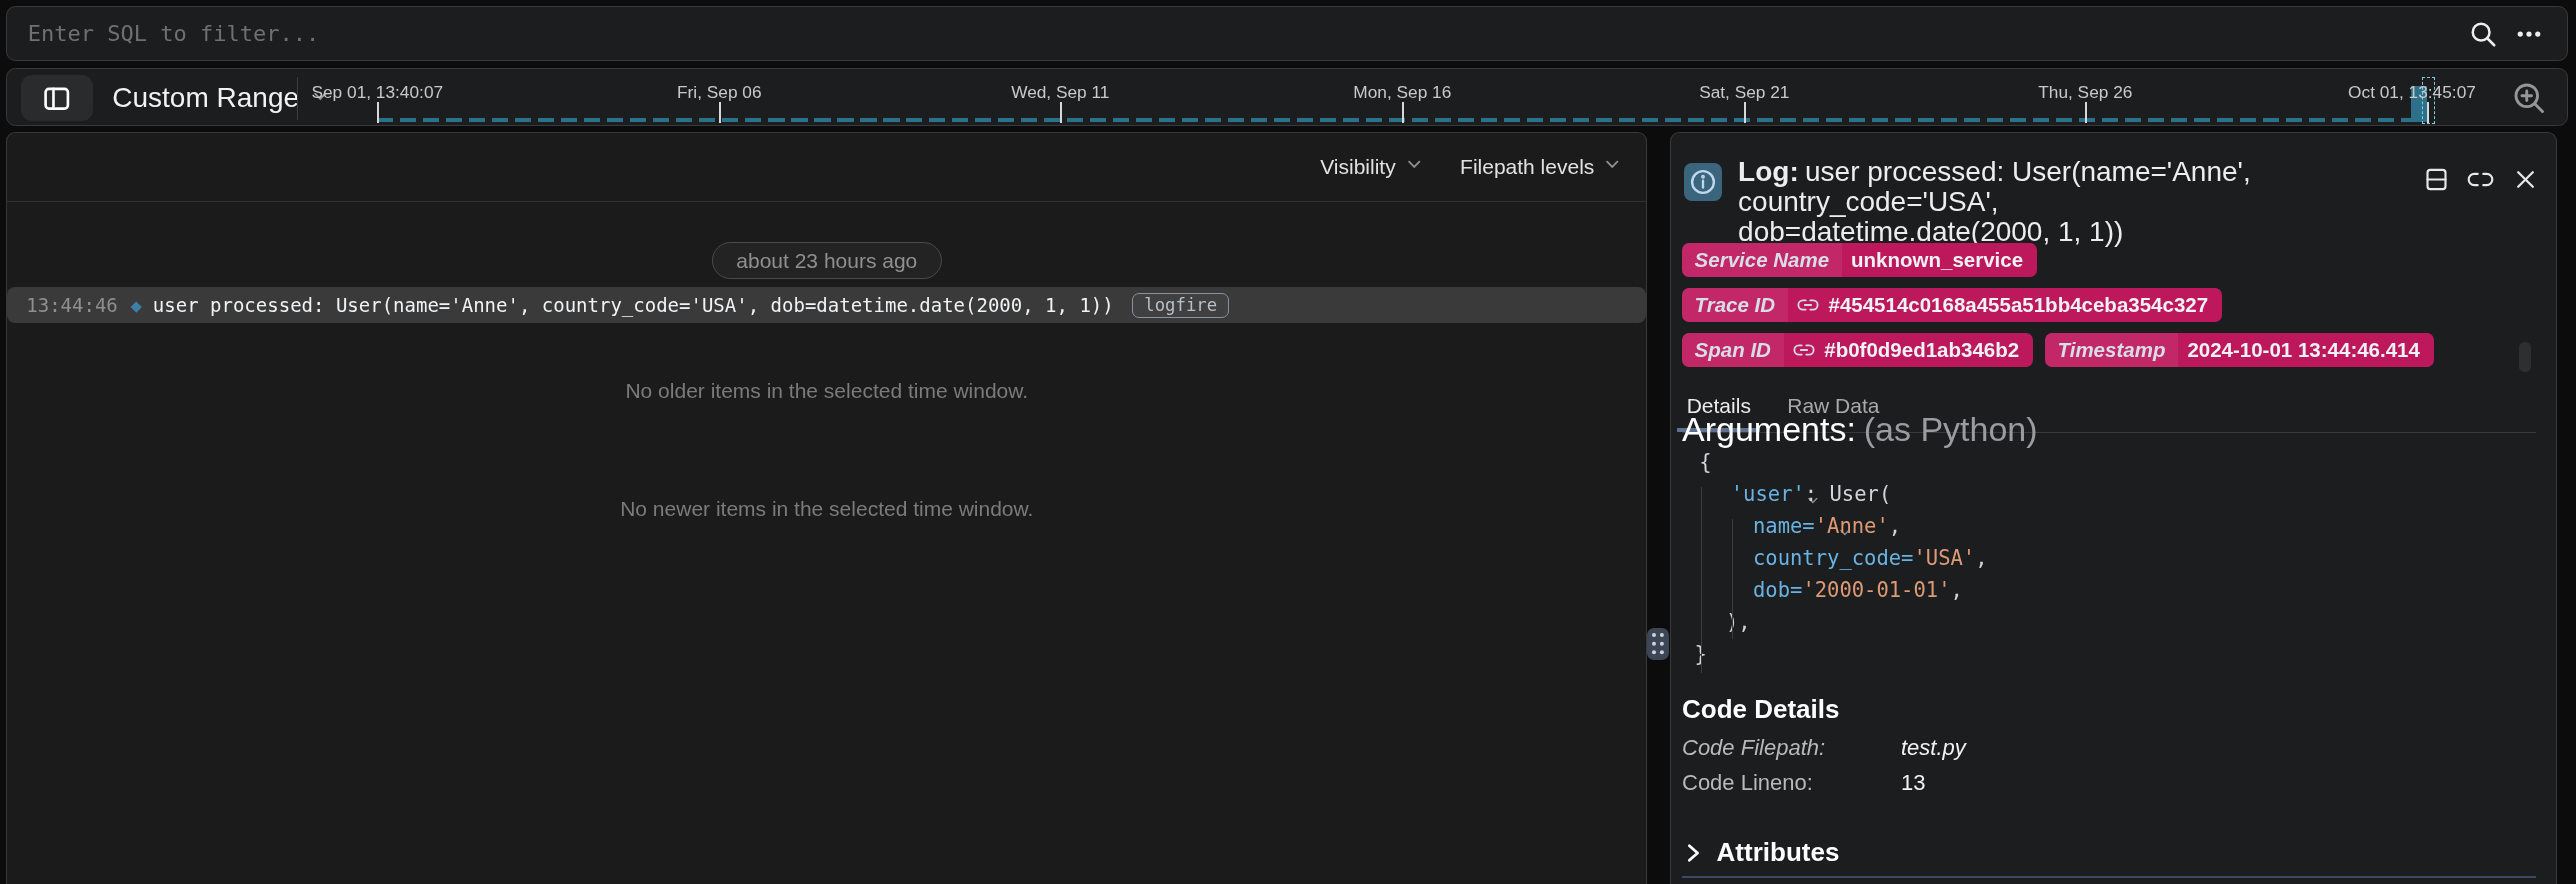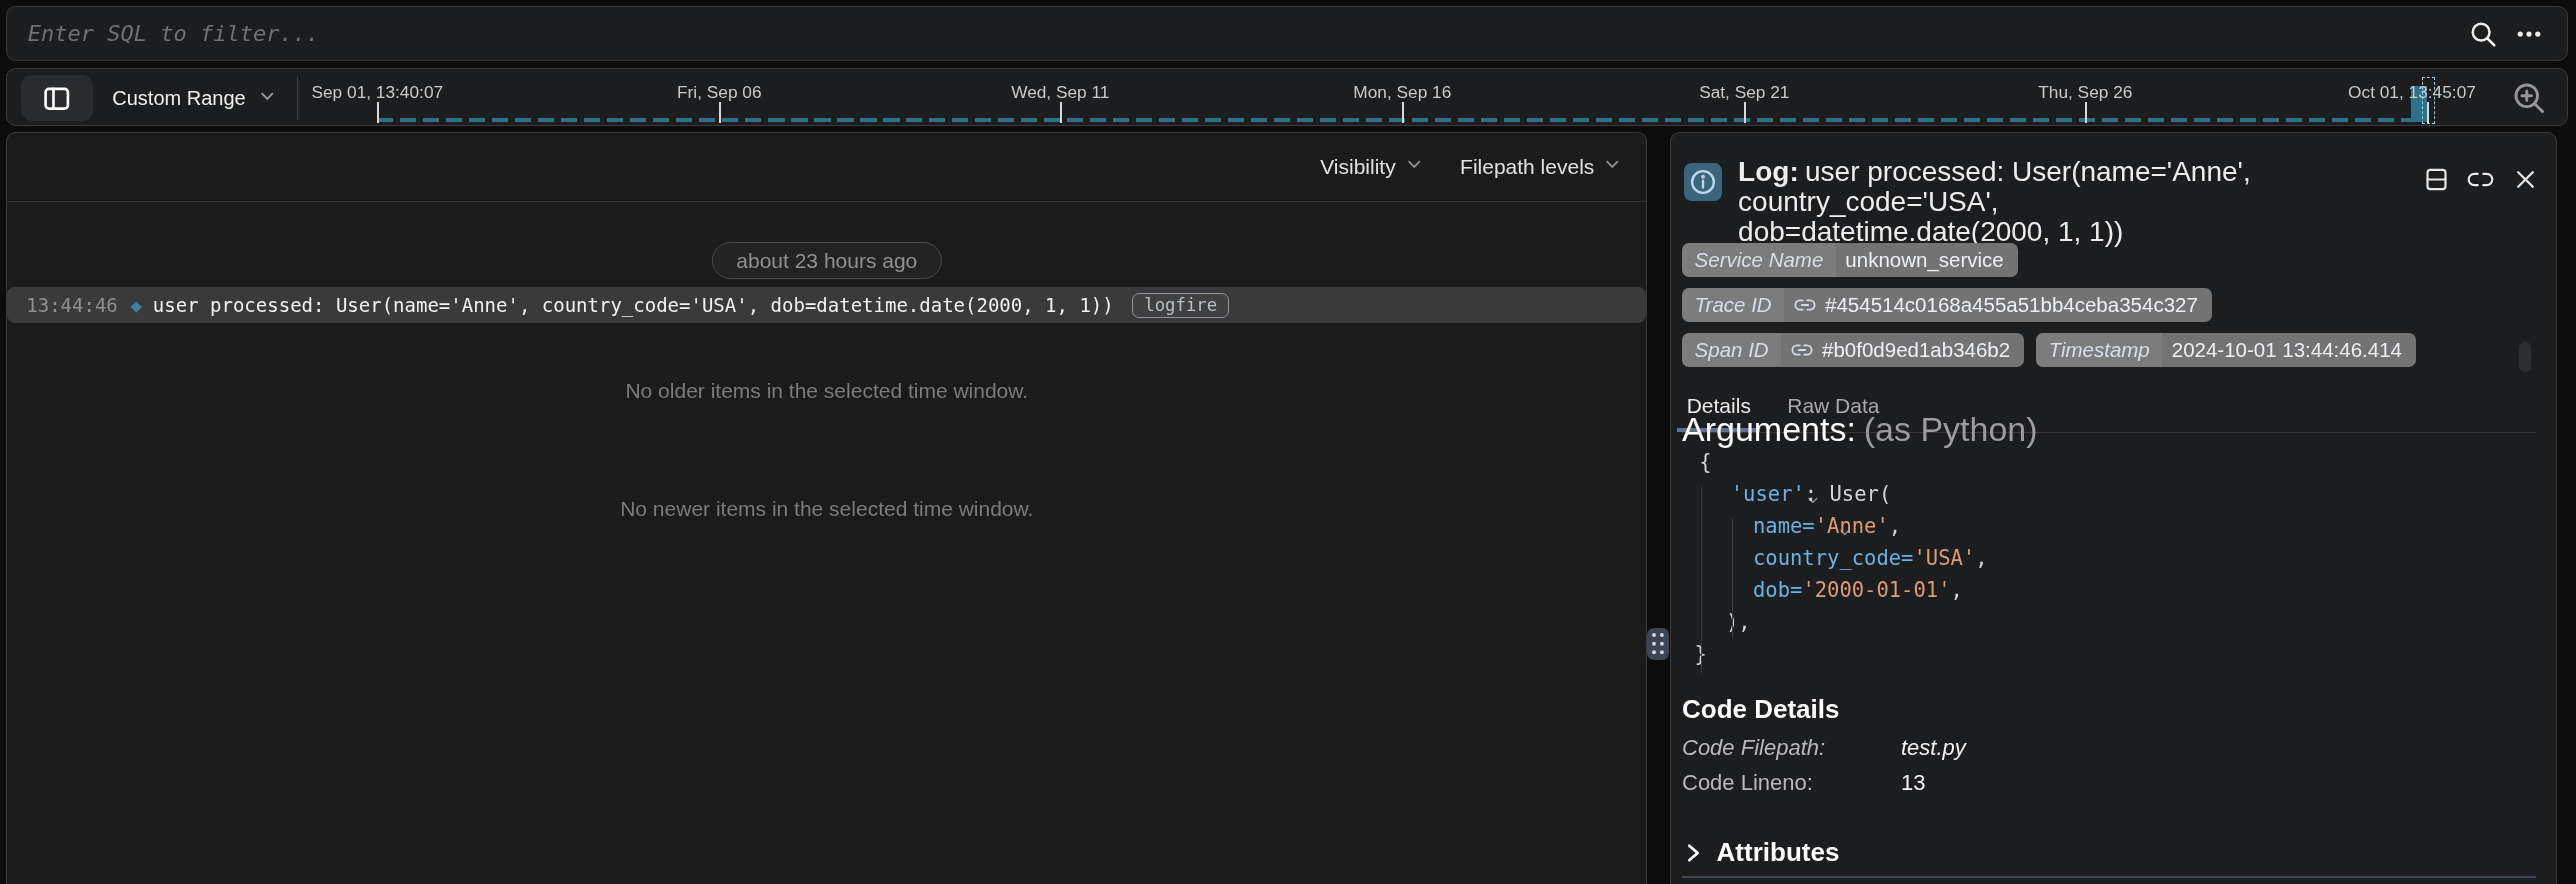--- a/index.html
+++ b/index.html
@@ -3,34 +3,34 @@
 <meta charset="utf-8">
 <style>
   html,body{margin:0;padding:0;background:#0c0c0d;}
   #app{position:relative;width:2576px;height:885px;background:#0c0c0d;
        font-family:"Liberation Sans",sans-serif;color:#e6e6e6;overflow:hidden;}
   .mono{font-family:"DejaVu Sans Mono",monospace;}
 
   
   .filter-bar{position:absolute;left:6.3px;top:6.3px;width:2562px;height:55px;
     background:#1c1d1e;border:0.8px solid #39393b;border-radius:9.4px;
-    display:flex;align-items:center;box-sizing:border-box;padding:0 20.5px;font-style:italic;}
+    display:flex;align-items:center;box-sizing:border-box;padding:0 20.5px;}
   .filter-placeholder{color:#6f7072;font-size:22px;flex:1;}
   .bar-icon{width:35px;height:35px;display:flex;align-items:center;justify-content:center;cursor:pointer;}
   .bar-icon svg{width:30px;height:30px;}
 
   
   .timeline-bar{position:absolute;left:6.3px;top:68px;width:2562px;height:58px;
     background:#1c1d1e;border:0.8px solid #39393b;border-radius:9.4px;box-sizing:border-box;}
   .sidebar-btn{position:absolute;left:13.4px;top:6.3px;width:72px;height:46px;border-radius:11px;
     background:#2a2b2c;display:flex;align-items:center;justify-content:center;cursor:pointer;}
   .sidebar-btn svg{width:31.5px;height:31.5px;}
   .range-select{position:absolute;left:105px;top:0;height:58px;display:flex;align-items:center;
     gap:11px;cursor:pointer;}
-  .range-label{font-size:20px;color:#f2f2f2;}
+  .range-label{font-size:28px;color:#f2f2f2;}
   .vdiv{position:absolute;left:290px;top:7.9px;width:0.8px;height:43px;background:#3c3c3e;}
   .tl-tick{position:absolute;top:33px;width:1.6px;height:20.5px;background:#d8d8d8;}
   .tl-label{position:absolute;top:12.6px;transform:translateX(-50%);font-size:17.3px;color:#c9c9c9;
     white-space:nowrap;z-index:3;}
   .tl-dashes{position:absolute;left:370px;top:49px;width:2047px;height:3.9px;
     background:repeating-linear-gradient(90deg,#2c7089 0 16.5px,transparent 16.5px 23px);}
   .tl-spike{position:absolute;left:2404px;top:16.5px;width:15.7px;height:36px;background:#2c7089;}
   .tl-selection{position:absolute;left:2415px;top:7.9px;width:12.6px;height:47px;
     border:1.6px dashed #7ecbe4;box-sizing:border-box;z-index:2;}
   .zoom-btn{position:absolute;left:2504px;top:11px;width:36px;height:36px;cursor:pointer;}
@@ -72,22 +72,22 @@
   .info-icon{width:38px;height:38px;border-radius:7.9px;background:#3b657d;flex:none;
     display:flex;align-items:center;justify-content:center;margin-top:6.3px;}
   .info-icon svg{width:30px;height:30px;}
   .rp-title{font-size:28px;line-height:30px;color:#ededee;width:693px;}
   .rp-title .pfx{font-weight:bold;margin-right:6.3px;}
   .hdr-icons{position:absolute;right:17.3px;top:33px;display:flex;gap:17.3px;}
   .hdr-icons .ic{width:27px;height:27px;cursor:pointer;}
   .hdr-icons svg{width:27px;height:27px;}
 
   .badges{position:absolute;left:11px;top:110px;width:854px;display:flex;flex-wrap:wrap;gap:11px 11.8px;}
-  .pill{display:flex;align-items:center;background:#737373;border-radius:7px;height:34px;
-    font-size:20.5px;color:#eef1f5;overflow:hidden;}
+  .pill{display:flex;align-items:center;background:#be185d;border-radius:7px;height:34px;
+    font-size:20.5px;color:#eef1f5;overflow:hidden;font-weight:bold;}
   .pill .plabel{font-style:italic;color:#d8dee8;background:rgba(255,255,255,0.07);
     padding:0 12.6px;height:100%;display:flex;align-items:center;}
   .pill .pval{padding:0 14px 0 9.4px;}
   .pill .plink{width:22px;height:22px;margin-left:9.4px;flex:none;}
   .pill .plink svg{width:22px;height:22px;}
 
   .tabs{position:absolute;left:11px;top:213px;width:854px;height:38px;
     border-bottom:0.8px solid #39393b;display:flex;gap:27px;margin-top:48px;}
   .tab{font-size:21px;padding:0 4.7px;display:flex;align-items:flex-start;cursor:pointer;position:relative;}
   .tab.active{color:#ececec;}

